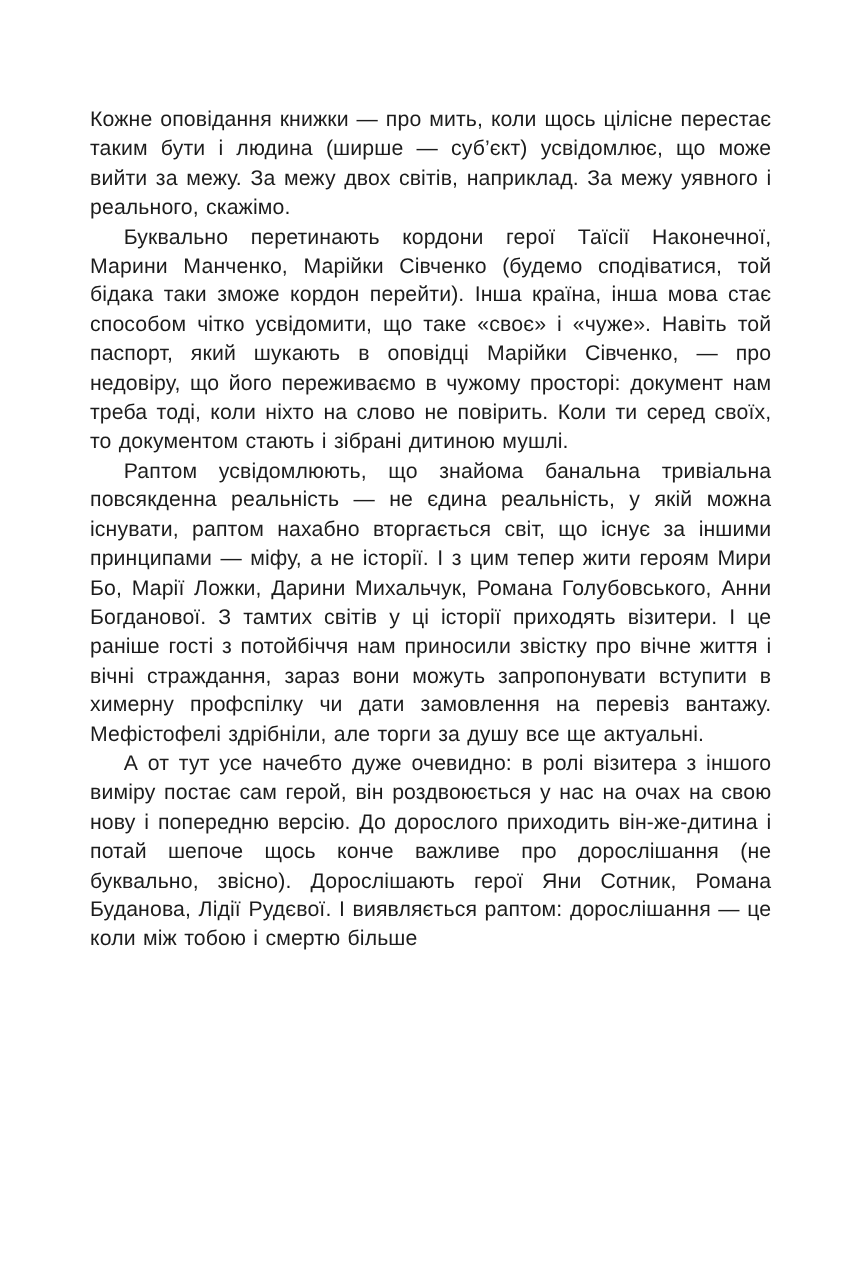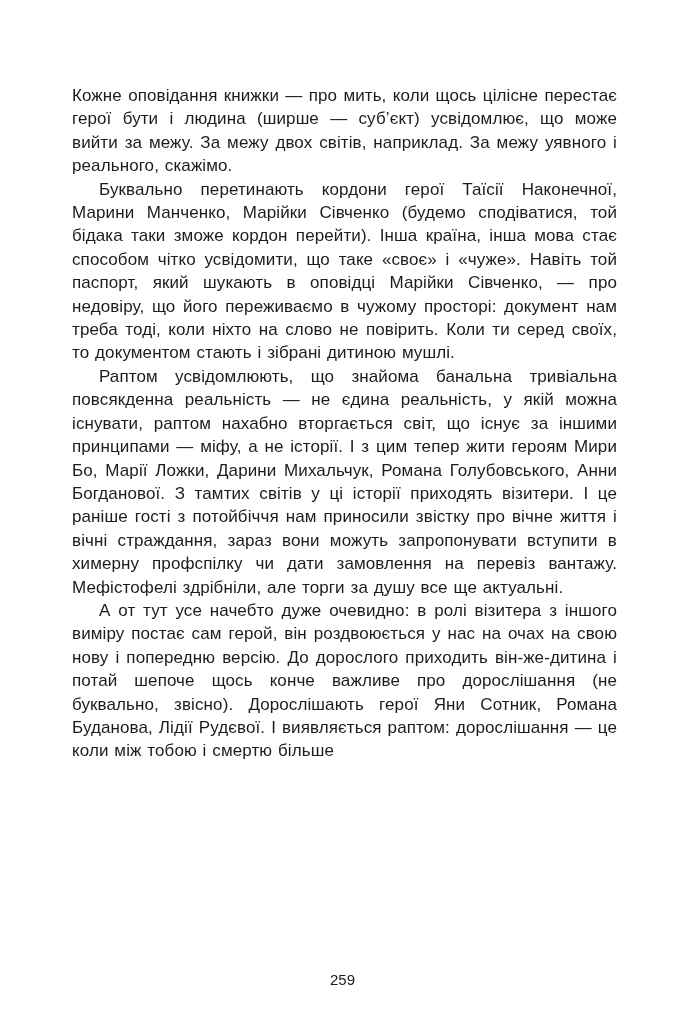--- a/index.html
+++ b/index.html
@@ -45,19 +45,18 @@
     text-align: center;
     font-size: 15px;
     color: #1c1c1c;
   }
 </style>
 </head>
 <body>
 
 <div class="book-page">
   <div class="text-block">
-    <p>Кожне оповідання книжки — про мить, коли щось цілісне перестає герої бути і людина (ширше — суб’єкт) усвідомлює, що може вийти за межу. За межу двох світів, наприклад. За межу уявного і реального, скажімо.</p>
+    <p>Кожне оповідання книжки — про мить, коли щось цілісне перестає таким бути і людина (ширше — суб’єкт) усвідомлює, що може вийти за межу. За межу двох світів, наприклад. За межу уявного і реального, скажімо.</p>
     <p class="indent">Буквально перетинають кордони герої Таїсії Наконечної, Марини Манченко, Марійки Сівченко (будемо сподіватися, той бідака таки зможе кордон перейти). Інша країна, інша мова стає способом чітко усвідомити, що таке «своє» і «чуже». Навіть той паспорт, який шукають в оповідці Марійки Сівченко, — про недовіру, що його переживаємо в чужому просторі: документ нам треба тоді, коли ніхто на слово не повірить. Коли ти серед своїх, то документом стають і зібрані дитиною мушлі.</p>
     <p class="indent">Раптом усвідомлюють, що знайома банальна тривіальна повсякденна реальність — не єдина реальність, у якій можна існувати, раптом нахабно вторгається світ, що існує за іншими принципами — міфу, а не історії. І з цим тепер жити героям Мири Бо, Марії Ложки, Дарини Михальчук, Романа Голубовського, Анни Богданової. З тамтих світів у ці історії приходять візитери. І це раніше гості з потойбіччя нам приносили звістку про вічне життя і вічні страждання, зараз вони можуть запропонувати вступити в химерну профспілку чи дати замовлення на перевіз вантажу. Мефістофелі здрібніли, але торги за душу все ще актуальні.</p>
     <p class="indent">А от тут усе начебто дуже очевидно: в ролі візитера з іншого виміру постає сам герой, він роздвоюється у нас на очах на свою нову і попередню версію. До дорослого приходить він-же-дитина і потай шепоче щось конче важливе про дорослішання (не буквально, звісно). Дорослішають герої Яни Сотник, Романа Буданова, Лідії Рудєвої. І виявляється раптом: дорослішання — це коли між тобою і смертю більше</p>
   </div>
-  <div class="page-number">259</div>
 </div>
 
 </body></html>

